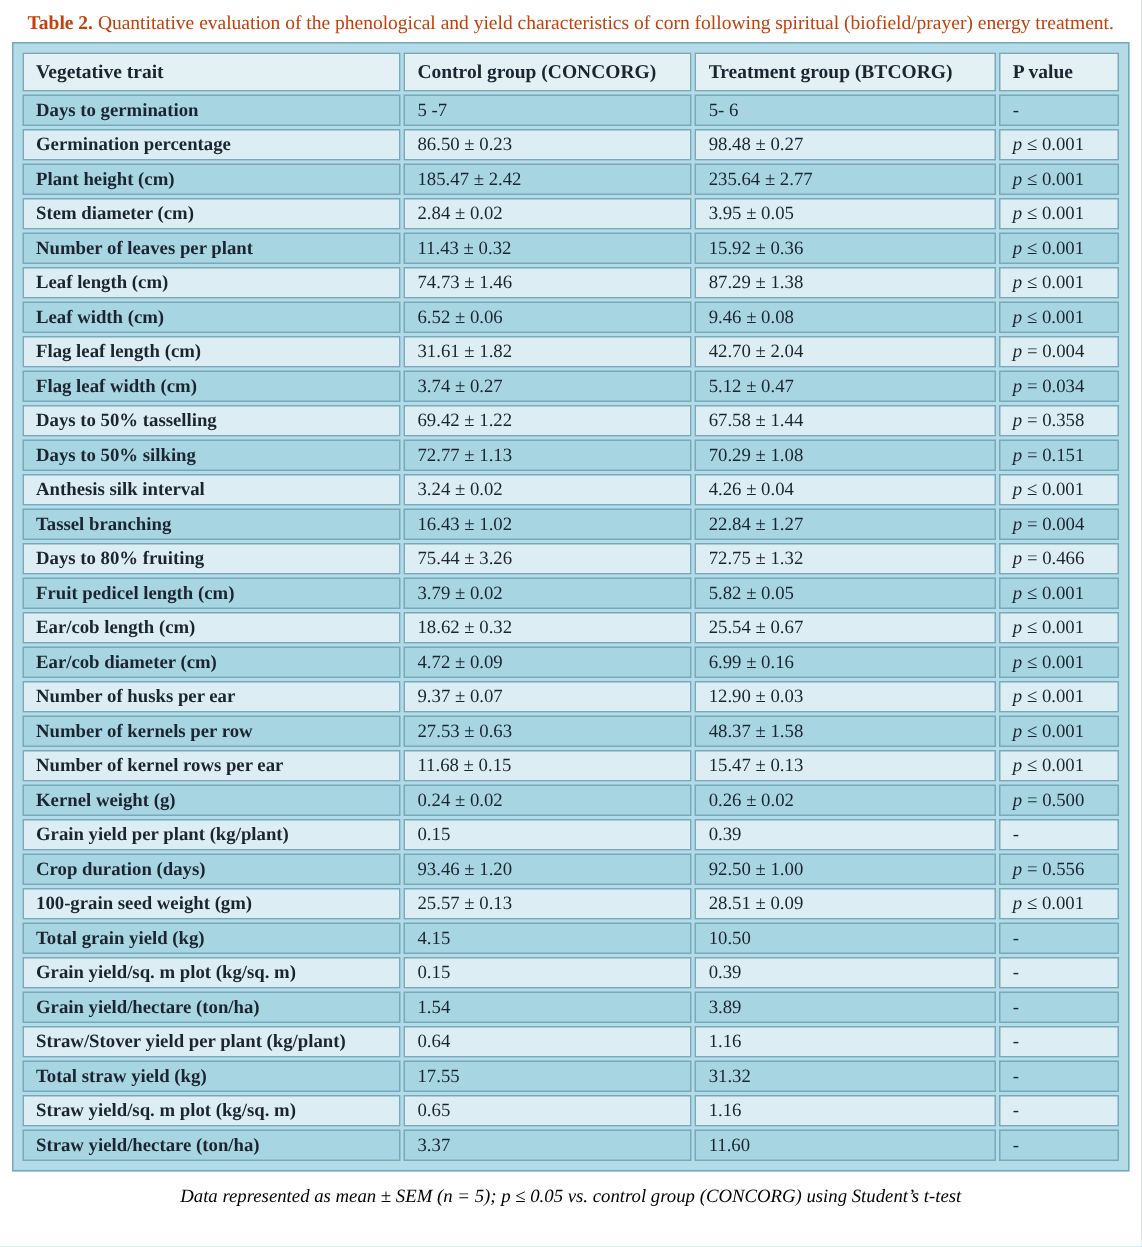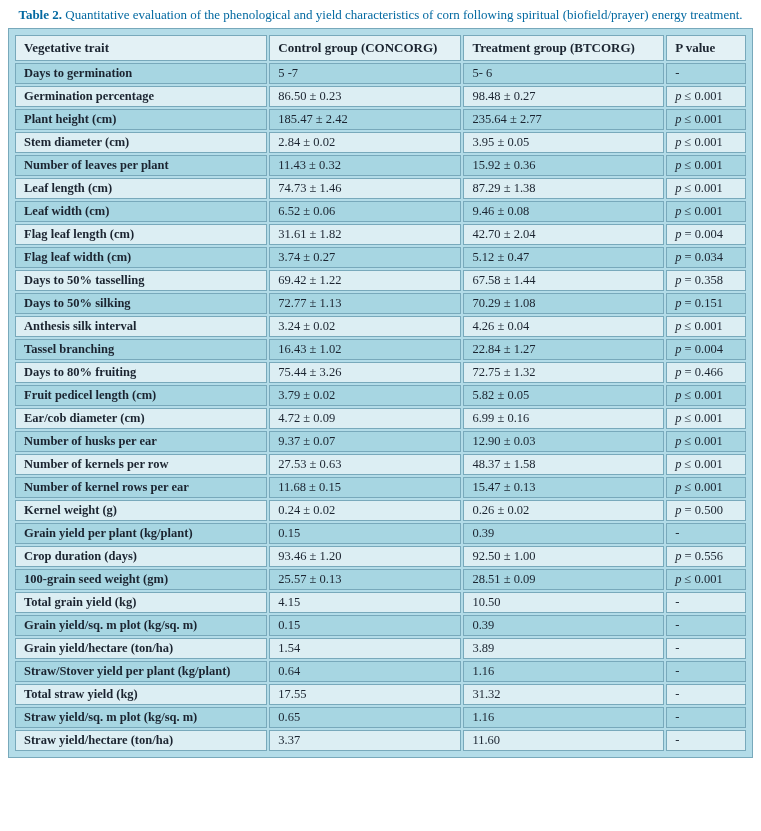--- a/index.html
+++ b/index.html
@@ -15,21 +15,21 @@
   body {
     width: 761px;
     height: 831px;
     background: #ffffff;
     font-family: "Liberation Serif", serif;
     overflow: hidden;
   }
   .caption {
     text-align: center;
     font-size: 13px;
-    color: #0369a1;
+    color: #c2410c;
     padding: 7px 4px 6px 4px;
     line-height: 15px;
   }
   .caption .cap-label { font-weight: bold; }
   .table-frame {
     margin: 0 8px;
     background: var(--frame-bg);
     padding: 4px;
     border: 1px solid var(--grid-line);
   }
@@ -180,20 +180,26 @@
             <td class="c2 w2">72.75 ± 1.32</td>
             <td class="c3 w3">p = 0.466</td>
           </tr>
           <tr>
             <td class="c0 w0">Fruit pedicel length (cm)</td>
             <td class="c1 w1">3.79 ± 0.02</td>
             <td class="c2 w2">5.82 ± 0.05</td>
             <td class="c3 w3">p ≤ 0.001</td>
           </tr>
           <tr>
+            <td class="c0 w0">Ear/cob length (cm)</td>
+            <td class="c1 w1">18.62 ± 0.32</td>
+            <td class="c2 w2">25.54 ± 0.67</td>
+            <td class="c3 w3">p ≤ 0.001</td>
+          </tr>
+          <tr>
             <td class="c0 w0">Ear/cob diameter (cm)</td>
             <td class="c1 w1">4.72 ± 0.09</td>
             <td class="c2 w2">6.99 ± 0.16</td>
             <td class="c3 w3">p ≤ 0.001</td>
           </tr>
           <tr>
             <td class="c0 w0">Number of husks per ear</td>
             <td class="c1 w1">9.37 ± 0.07</td>
             <td class="c2 w2">12.90 ± 0.03</td>
             <td class="c3 w3">p ≤ 0.001</td>
@@ -273,14 +279,15 @@
           <tr>
             <td class="c0 w0">Straw yield/hectare (ton/ha)</td>
             <td class="c1 w1">3.37</td>
             <td class="c2 w2">11.60</td>
             <td class="c3 w3">-</td>
           </tr>
         </tbody>
     </table>
   </div>
 
+  <div class="footnote">Data represented as mean ± SEM (n = 5); p ≤ 0.05 vs. control group (CONCORG) using Student’s t-test</div>
 
 </div>
 
 </body></html>

